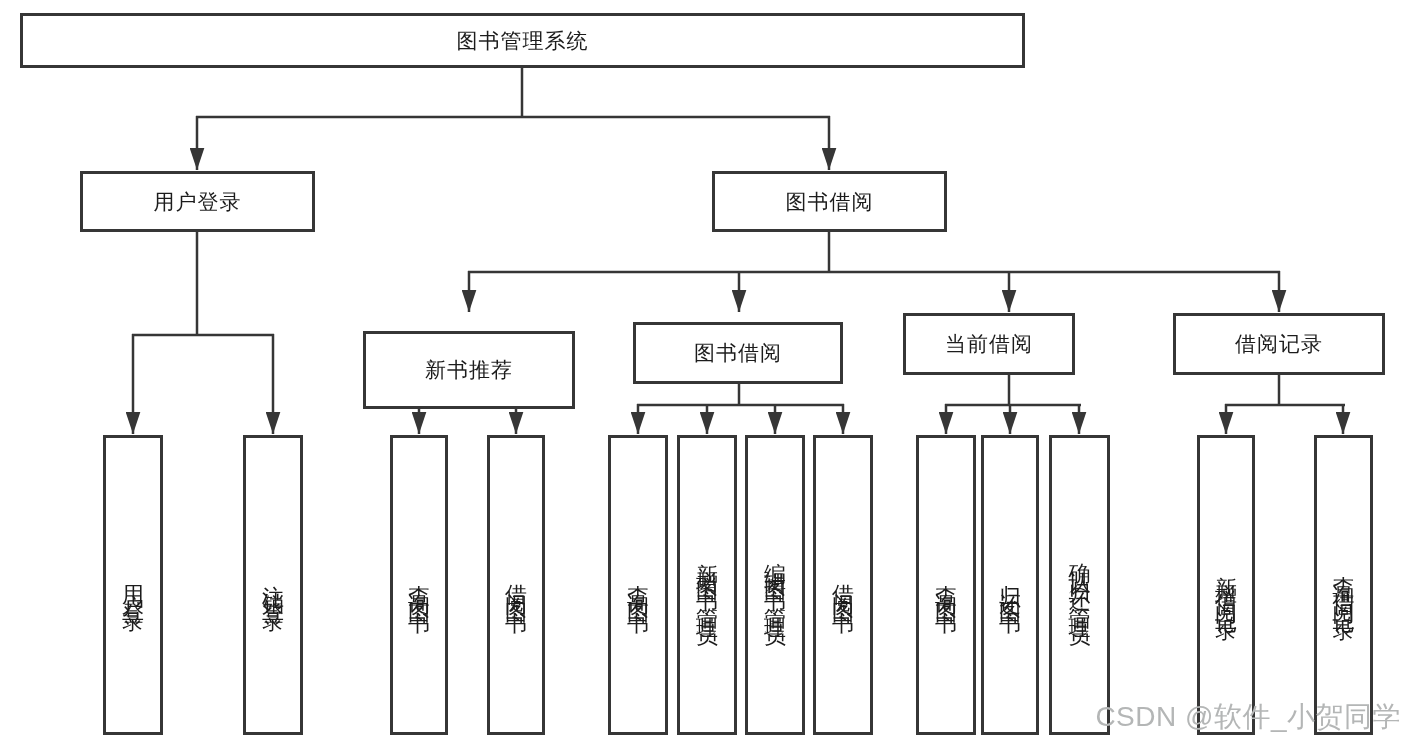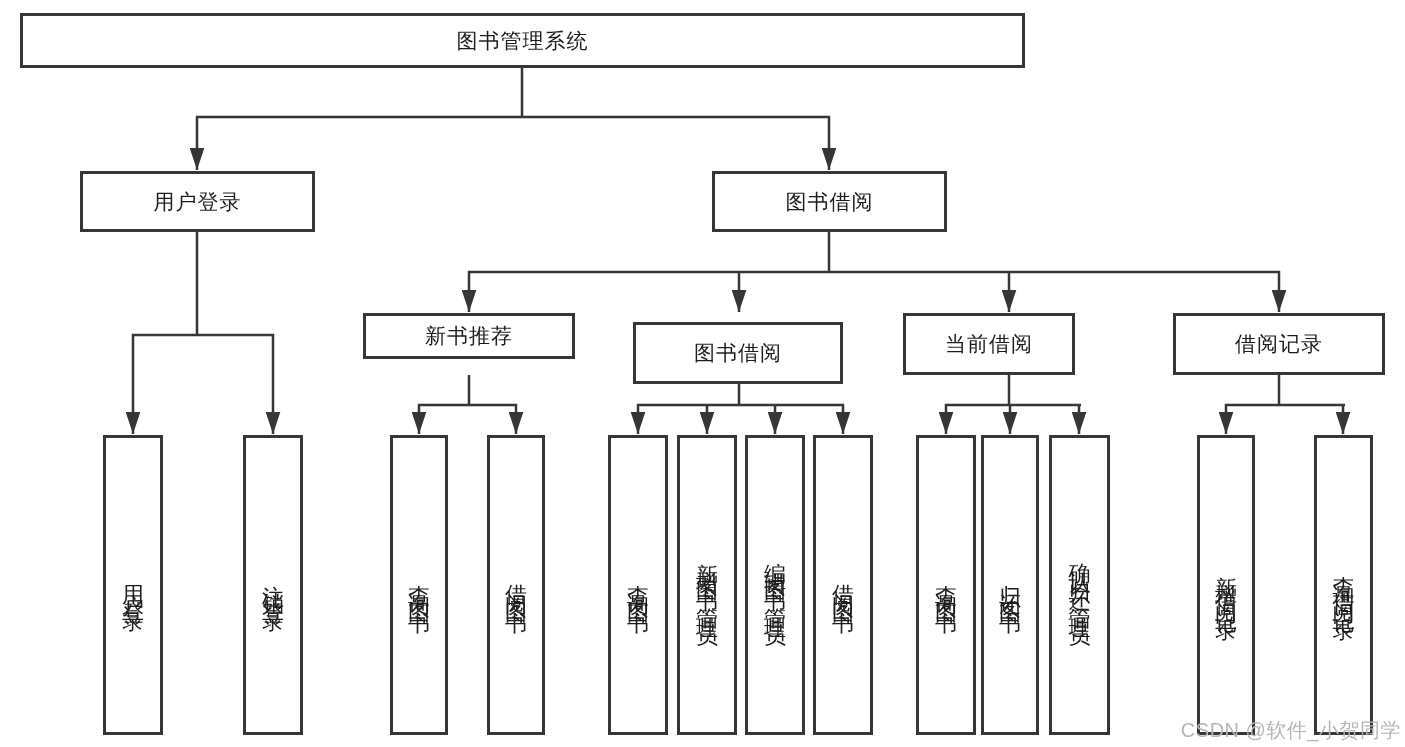--- a/index.html
+++ b/index.html
@@ -30,23 +30,23 @@
   }
   .h{font-size:21px;letter-spacing:1px;}
   .v{
     writing-mode:vertical-rl;
     font-size:22px;
     letter-spacing:9px;
     line-height:1;
   }
   .watermark{
     position:absolute;
-    right:4px;bottom:3px;
+    right:4px;bottom:11px;
     color:var(--watermark);
-    font-size:20px;
+    font-size:28px;
     letter-spacing:0.5px;
     white-space:nowrap;
   }
 </style>
 </head>
 <body>
 
 <div class="canvas">
 
   <svg class="wires" width="1405" height="747" viewBox="0 0 1405 747" aria-hidden="true">
@@ -95,21 +95,21 @@
     <line x1="1225" y1="405" x2="1345" y2="405"></line>
     <line x1="1226" y1="404" x2="1226" y2="434" marker-end="url(#arrow)"></line>
     <line x1="1343" y1="404" x2="1343" y2="434" marker-end="url(#arrow)"></line>
   </svg>
 
   <div class="box h" style="left:20px;top:13px;width:1005px;height:55px">图书管理系统</div>
 
   <div class="box h" style="left:80px;top:171px;width:235px;height:61px">用户登录</div>
   <div class="box h" style="left:712px;top:171px;width:235px;height:61px">图书借阅</div>
 
-  <div class="box h" style="left:363px;top:313px;width:212px;height:46px">新书推荐</div>
+  <div class="box h" style="left:363px;top:331px;width:212px;height:78px">新书推荐</div>
   <div class="box h" style="left:633px;top:322px;width:210px;height:62px">图书借阅</div>
   <div class="box h" style="left:903px;top:313px;width:172px;height:62px">当前借阅</div>
   <div class="box h" style="left:1173px;top:313px;width:212px;height:62px">借阅记录</div>
 
   <div class="box v" style="left:103px;top:435px;width:60px;height:300px">用户登录</div>
   <div class="box v" style="left:243px;top:435px;width:60px;height:300px">注销登录</div>
 
   <div class="box v" style="left:390px;top:435px;width:58px;height:300px">查询图书</div>
   <div class="box v" style="left:487px;top:435px;width:58px;height:300px">借阅图书</div>
 

